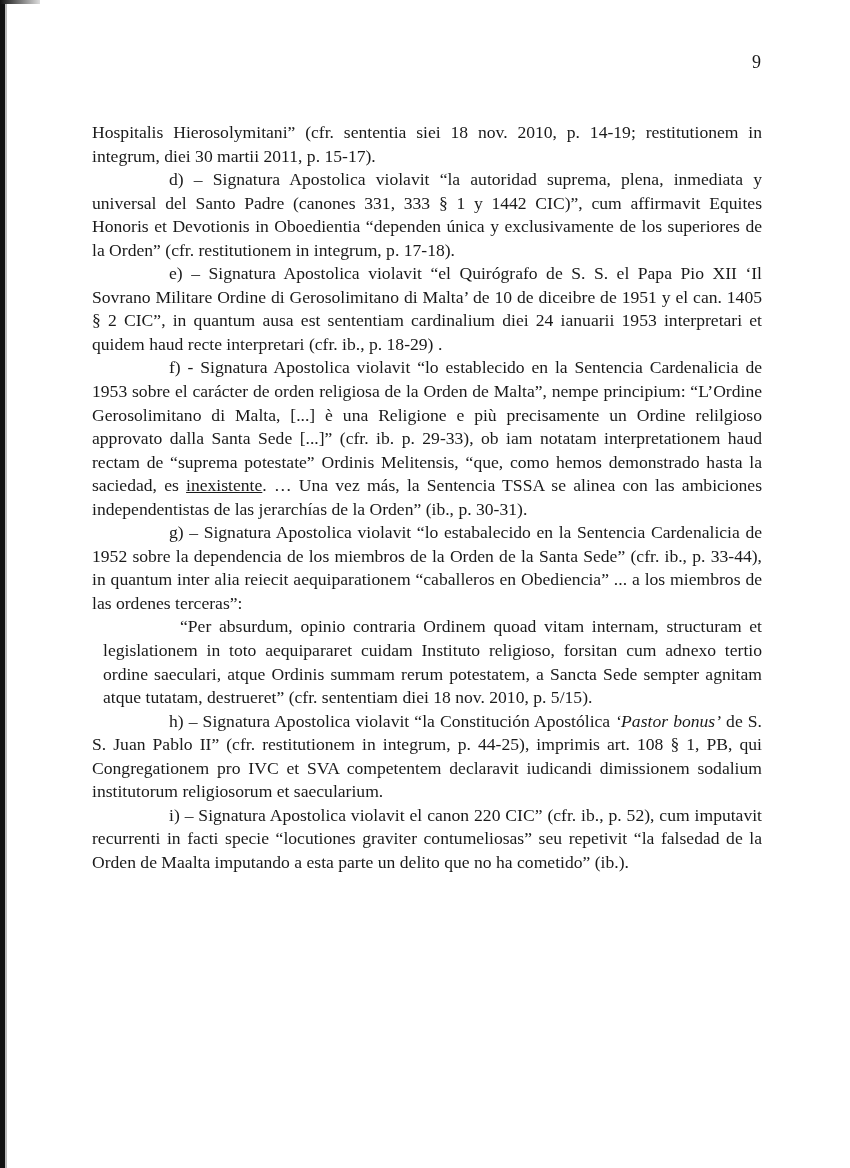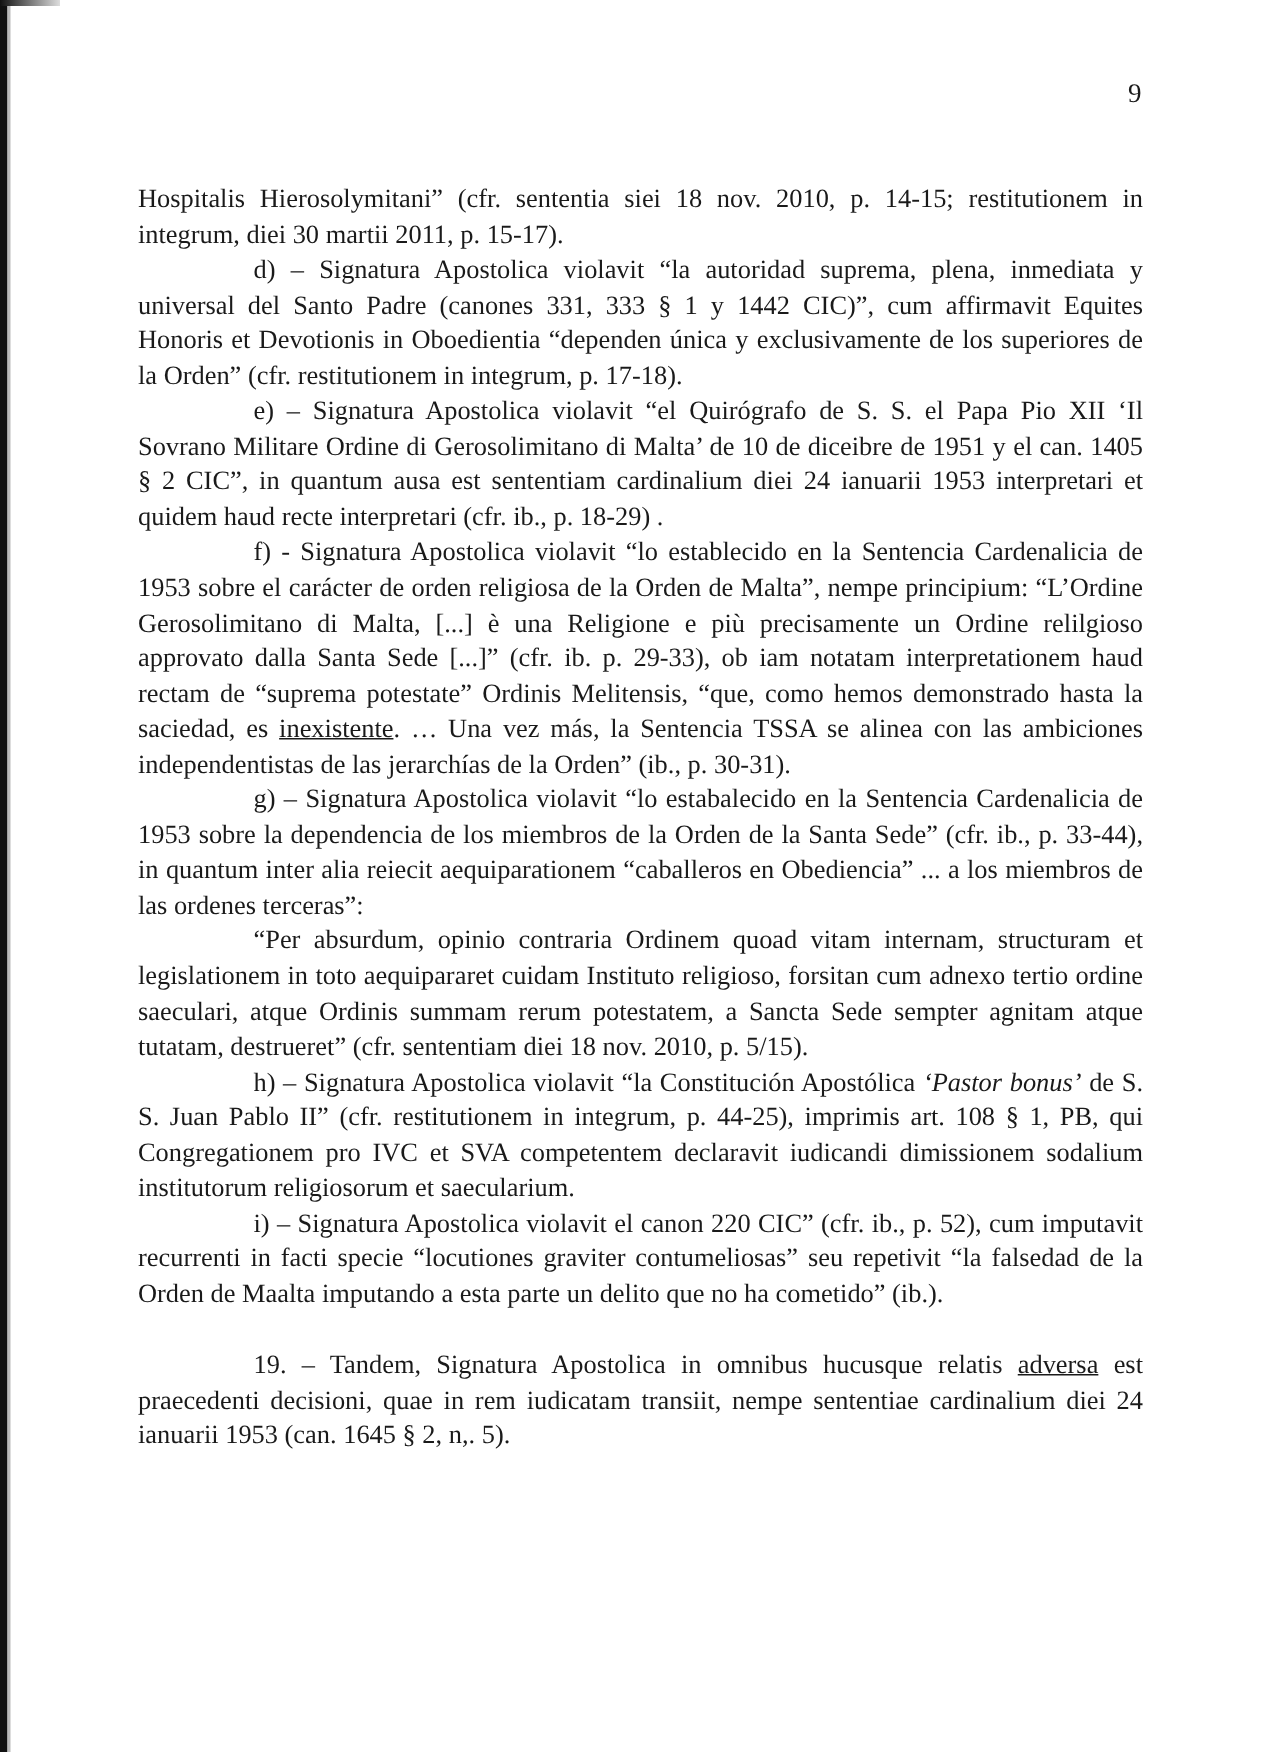--- a/index.html
+++ b/index.html
@@ -10,38 +10,37 @@
   .left-edge { position: absolute; left: 0; top: 0; width: 5px; height: 1168px; background: #111; }
   .left-edge-fade { position: absolute; left: 5px; top: 0; width: 2px; height: 1168px; background: #bbb; }
   .top-edge { position: absolute; left: 0; top: 0; width: 40px; height: 4px; background: linear-gradient(to right, #111, #ddd); }
   .page-number { position: absolute; left: 752px; top: 52px; font-size: 18px; }
   .content {
     position: absolute; left: 92px; top: 121px; width: 670px;
     font-size: 17.6px; line-height: 23.55px; text-align: justify;
   }
   .p { margin: 0; }
   .indent { text-indent: 77px; }
-  .quote { text-indent: 77px; }
+  .quote { text-indent: 77px; margin-left: 11px; }
   .gap { height: 23.5px; }
   u { }
   i { font-style: italic; }
 </style>
 </head>
 <body>
 
 <div class="left-edge"></div>
 <div class="left-edge-fade"></div>
 <div class="top-edge"></div>
 
 <div class="page-number">9</div>
 
 <div class="content">
-  <p class="p">Hospitalis Hierosolymitani” (cfr. sententia siei 18 nov. 2010, p. 14-15; restitutionem in integrum, diei 30 martii 2011, p. 15-17).</p>
+  <p class="p">Hospitalis Hierosolymitani” (cfr. sententia siei 18 nov. 2010, p. 14-19; restitutionem in integrum, diei 30 martii 2011, p. 15-17).</p>
   <p class="p indent">d) – Signatura Apostolica violavit “la autoridad suprema, plena, inmediata y universal del Santo Padre (canones 331, 333 § 1 y 1442 CIC)”, cum affirmavit Equites Honoris et Devotionis in Oboedientia “dependen única y exclusivamente de los superiores de la Orden” (cfr. restitutionem in integrum, p. 17-18).</p>
   <p class="p indent">e) – Signatura Apostolica violavit “el Quirógrafo de S. S. el Papa Pio XII ‘Il Sovrano Militare Ordine di Gerosolimitano di Malta’ de 10 de diceibre de 1951 y el can. 1405 § 2 CIC”, in quantum ausa est sententiam cardinalium diei 24 ianuarii 1953 interpretari et quidem haud recte interpretari (cfr. ib., p. 18-29) .</p>
   <p class="p indent"><span>f) - Signatura Apostolica violavit “lo establecido en la Sentencia Cardenalicia de 1953 sobre el carácter de orden religiosa de la Orden de Malta”, nempe principium: “L’Ordine Gerosolimitano di Malta, [...] è una Religione e più precisamente un Ordine relilgioso approvato dalla Santa Sede [...]” (cfr. ib. p. 29-33), ob iam notatam interpretationem haud rectam de “suprema potestate” Ordinis Melitensis, “que, como hemos demonstrado hasta la saciedad, es </span><u>inexistente</u><span>. … Una vez más, la Sentencia TSSA se alinea con las ambiciones independentistas de las jerarchías de la Orden” (ib., p. 30-31).</span></p>
-  <p class="p indent">g) – Signatura Apostolica violavit “lo estabalecido en la Sentencia Cardenalicia de 1953 sobre la dependencia de los miembros de la Orden de la Santa Sede” (cfr. ib., p. 33-44), in quantum inter alia reiecit aequiparationem “caballeros en Obediencia” ... a los miembros de las ordenes terceras”:</p>
+  <p class="p indent">g) – Signatura Apostolica violavit “lo estabalecido en la Sentencia Cardenalicia de 1952 sobre la dependencia de los miembros de la Orden de la Santa Sede” (cfr. ib., p. 33-44), in quantum inter alia reiecit aequiparationem “caballeros en Obediencia” ... a los miembros de las ordenes terceras”:</p>
   <p class="p quote">“Per absurdum, opinio contraria Ordinem quoad vitam internam, structuram et legislationem in toto aequipararet cuidam Instituto religioso, forsitan cum adnexo tertio ordine saeculari, atque Ordinis summam rerum potestatem, a Sancta Sede sempter agnitam atque tutatam, destrueret” (cfr. sententiam diei 18 nov. 2010, p. 5/15).</p>
   <p class="p indent"><span>h) – Signatura Apostolica violavit “la Constitución Apostólica </span><i>‘Pastor bonus’</i><span> de S. S. Juan Pablo II” (cfr. restitutionem in integrum, p. 44-25), imprimis art. 108 § 1, PB, qui Congregationem pro IVC et SVA competentem declaravit iudicandi dimissionem sodalium institutorum religiosorum et saecularium.</span></p>
   <p class="p indent">i) – Signatura Apostolica violavit el canon 220 CIC” (cfr. ib., p. 52), cum imputavit recurrenti in facti specie “locutiones graviter contumeliosas” seu repetivit “la falsedad de la Orden de Maalta imputando a esta parte un delito que no ha cometido” (ib.).</p>
   <div class="gap"></div>
-  <p class="p indent"><span>19. – Tandem, Signatura Apostolica in omnibus hucusque relatis </span><u>adversa</u><span> est praecedenti decisioni, quae in rem iudicatam transiit, nempe sententiae cardinalium diei 24 ianuarii 1953 (can. 1645 § 2, n,. 5).</span></p>
 </div>
 
 </body></html>

